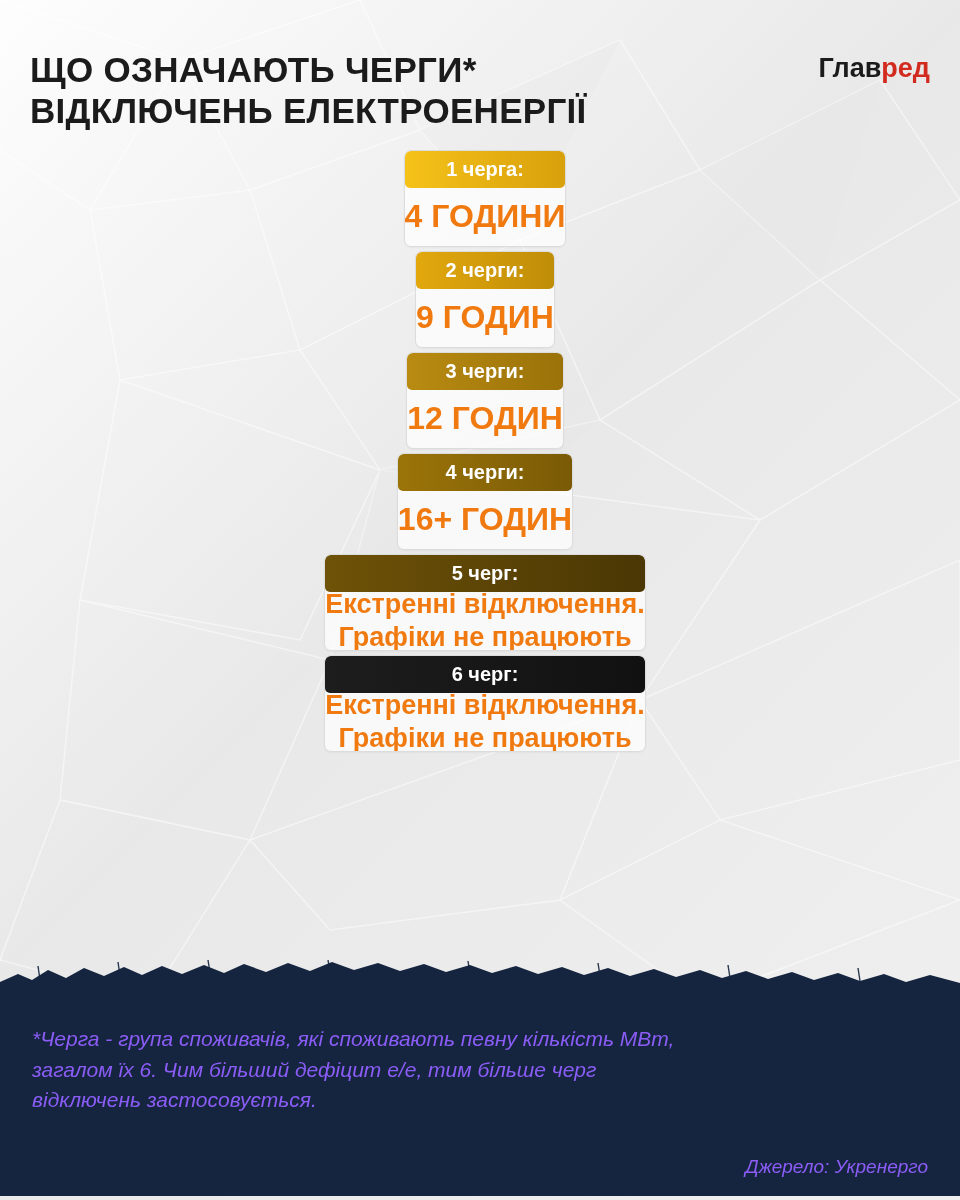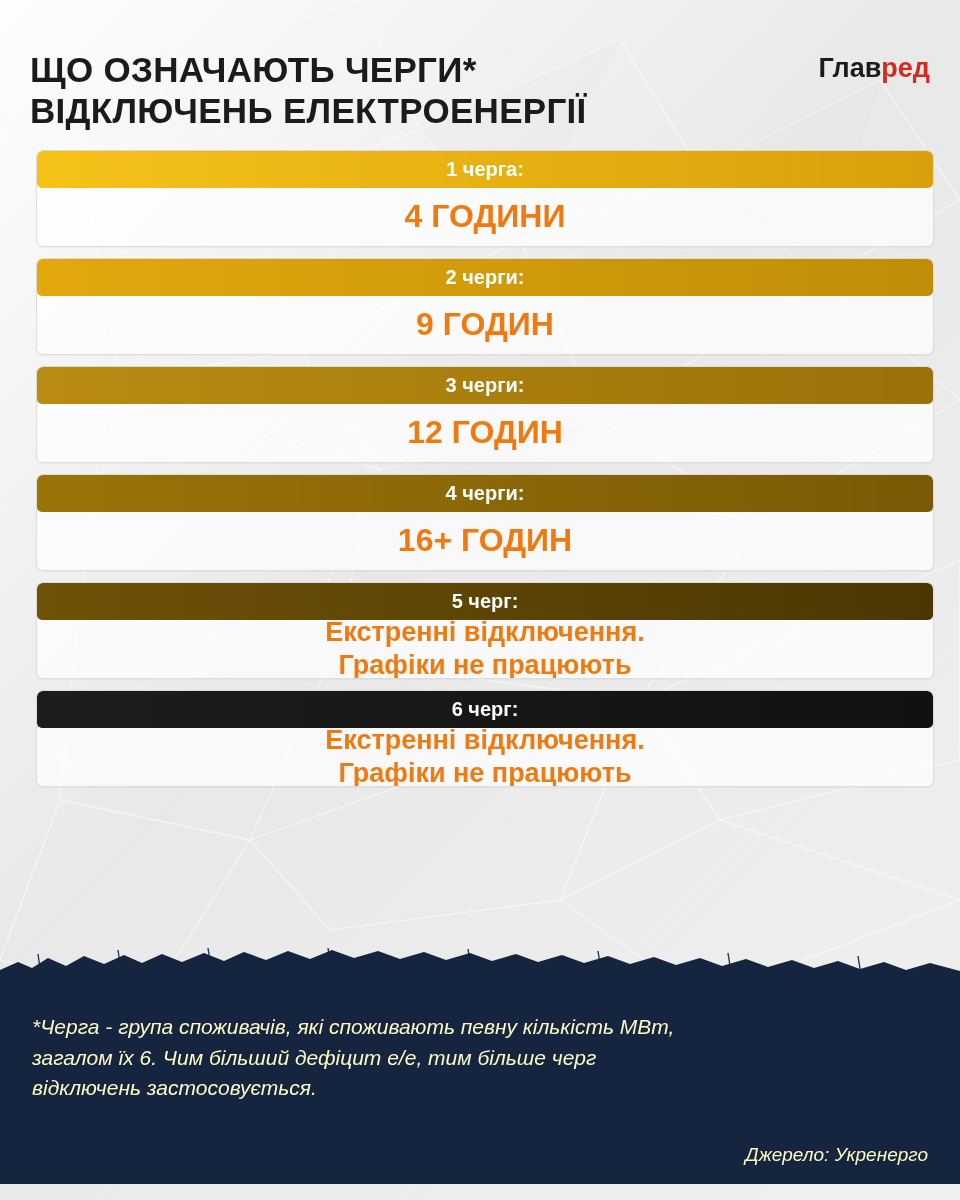--- a/index.html
+++ b/index.html
@@ -61,21 +61,22 @@
   }
   .logo .logo-dark { color: #1b1b1b; }
   .logo .logo-red { color: #d32a1f; }
 
   
   .cards {
     position: relative;
     margin: 18px 26px 0 36px;
     display: flex;
     flex-direction: column;
-    gap: 11px;
+    gap: 4px;
+    align-items: center;
   }
   .card {
     background: rgba(255,255,255,0.72);
     border: 1px solid #dcdcdc;
     border-radius: 7px;
     overflow: hidden;
     box-shadow: 0 1px 2px rgba(0,0,0,0.04);
   }
   .card-head {
     height: 37px;
@@ -100,24 +101,24 @@
     line-height: 1.22;
   }
   .card-body.small { font-size: 27px; }
   .card-body .l { display: block; }
 
   
   .footer {
     position: absolute;
     left: 0;
     right: 0;
-    bottom: 16px;
+    bottom: 4px;
     height: 210px;
     background: #152540;
-    color: #fef9c3;
+    color: #8b5cf6;
   }
   .footer-edge {
     position: absolute;
     top: -26px;
     left: 0;
     width: 100%;
     height: 30px;
     display: block;
   }
   .footer-text {

